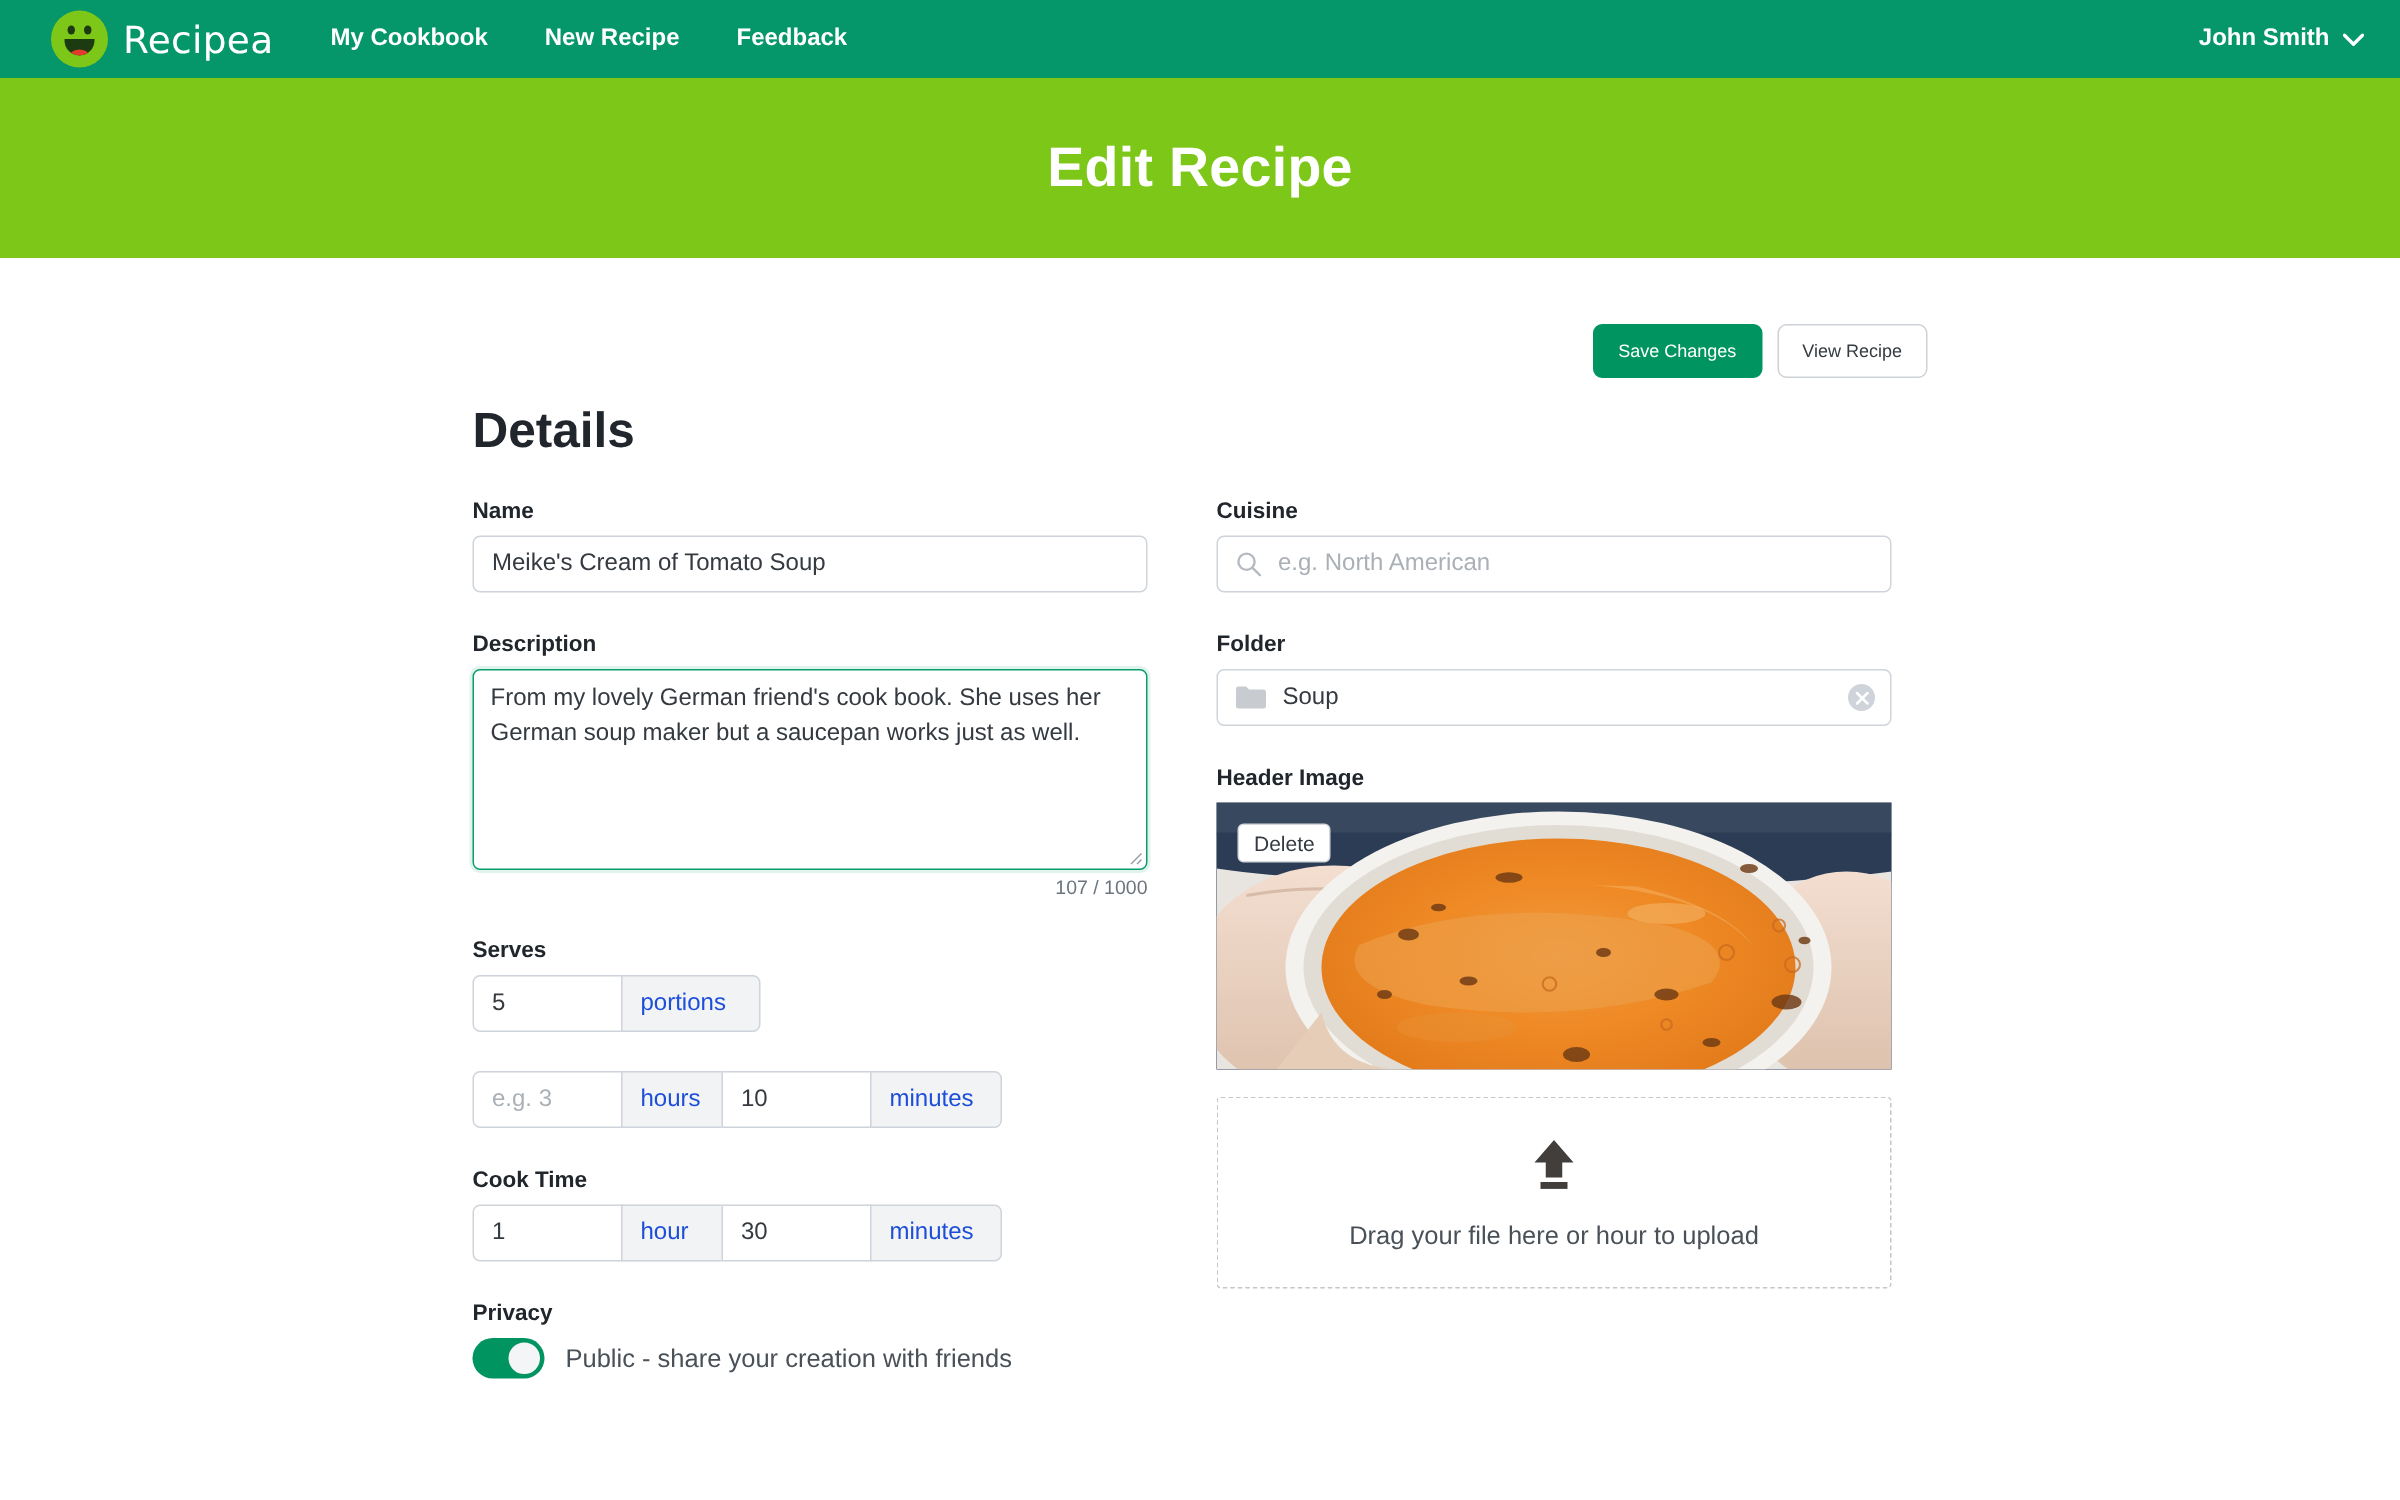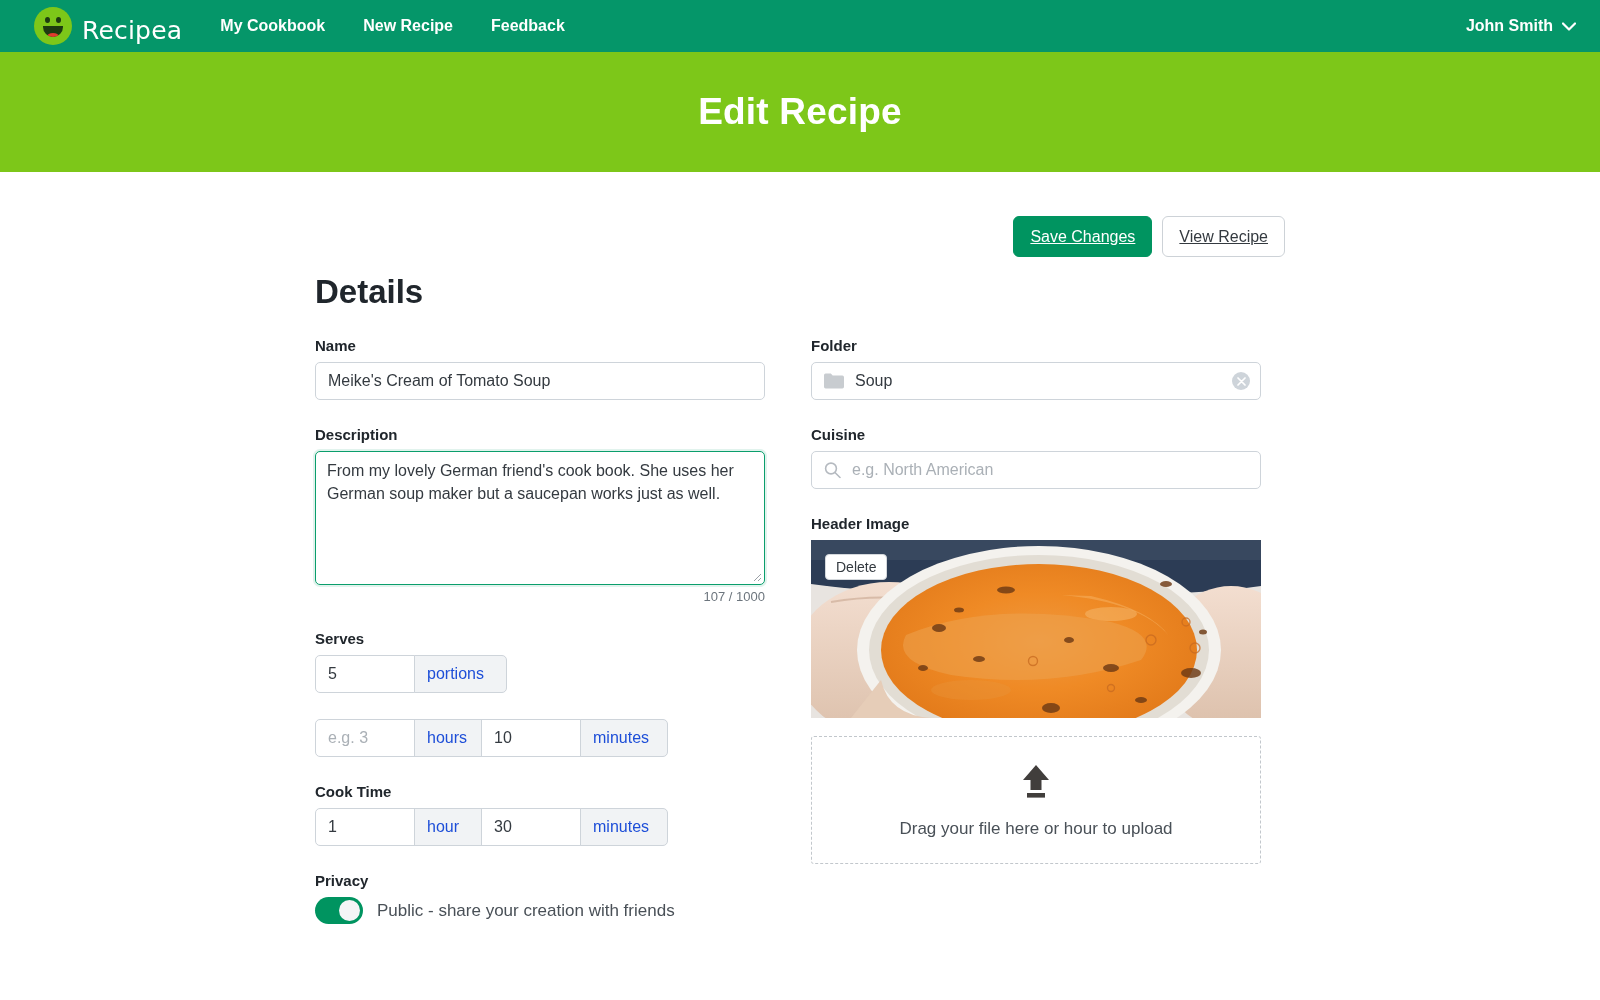--- a/index.html
+++ b/index.html
@@ -14,21 +14,21 @@
 
   
   .navbar {
     height: 52px;
     background: #059669;
     display: flex;
     align-items: center;
     padding: 0 24px 0 34px;
     position: relative;
   }
-  .brand { display: flex; align-items: flex-end; gap: 10px; margin-right: 38px; }
+  .brand { display: flex; align-items: center; gap: 10px; margin-right: 38px; }
   .logo-circle {
     width: 38px; height: 38px; border-radius: 50%;
     background: #7DC719;
     position: relative; flex: none;
   }
   .logo-circle .eye {
     position: absolute; width: 5px; height: 6px; border-radius: 50%;
     background: #1d3b10; top: 10px;
   }
   .logo-circle .eye.l { left: 11px; }
@@ -81,26 +81,25 @@
     margin: 0 auto;
     position: relative;
     padding-top: 44px;
   }
   .actions {
     display: flex; justify-content: flex-end; gap: 10px;
     margin-bottom: 16px;
   }
   .btn {
     font-family: "Liberation Sans", sans-serif;
-    font-size: 16px;
+    font-size: 12px;
     border-radius: 6px;
     padding: 10px 16px;
     cursor: pointer;
     line-height: 1.2;
-    text-decoration: underline;
   }
   .btn-primary {
     background: #009460; color: #ffffff; border: 1px solid #009460;
   }
   .btn-secondary {
     background: #ffffff; color: #343a40; border: 1px solid #cdd2d7;
   }
 
   h2.section-title {
     margin: 6px 0 26px 0;
@@ -322,42 +321,42 @@
             </div>
             <span class="toggle-label">Public - share your creation with friends</span>
           </div>
         </div>
 
       </div>
 
       <div class="col-right">
 
         <div class="field">
+          <label class="field-label">Cuisine</label>
+          <div class="search-box">
+            <svg class="search-icon" width="17" height="17" viewBox="0 0 17 17">
+              <circle cx="7" cy="7" r="5.4" stroke="#b5bac0" stroke-width="1.6" fill="none"></circle>
+              <path d="M11.2 11.2 L16 16" stroke="#b5bac0" stroke-width="1.6" stroke-linecap="round"></path>
+            </svg>
+            <input class="input" placeholder="e.g. North American" style="">
+          </div>
+        </div>
+
+        <div class="field">
           <label class="field-label">Folder</label>
           <div class="select-box">
             <svg class="folder-icon" width="20" height="16" viewBox="0 0 20 16">
               <path d="M0 2.2a1.6 1.6 0 0 1 1.6-1.6h5.2l1.9 2h9.7A1.6 1.6 0 0 1 20 4.2v9.6A1.6 1.6 0 0 1 18.4 15.4H1.6A1.6 1.6 0 0 1 0 13.8z" fill="#c8ccd0"></path>
             </svg>
             <span class="select-value">Soup</span>
             <span class="clear-btn">
               <svg width="9" height="9" viewBox="0 0 9 9">
                 <path d="M1 1 L8 8 M8 1 L1 8" stroke="#ffffff" stroke-width="1.7" stroke-linecap="round"></path>
               </svg>
             </span>
-          </div>
-        </div>
-
-        <div class="field">
-          <label class="field-label">Cuisine</label>
-          <div class="search-box">
-            <svg class="search-icon" width="17" height="17" viewBox="0 0 17 17">
-              <circle cx="7" cy="7" r="5.4" stroke="#b5bac0" stroke-width="1.6" fill="none"></circle>
-              <path d="M11.2 11.2 L16 16" stroke="#b5bac0" stroke-width="1.6" stroke-linecap="round"></path>
-            </svg>
-            <input class="input" placeholder="e.g. North American" style="">
           </div>
         </div>
 
         <div class="field">
           <label class="field-label">Header Image</label>
 
           <div class="img-wrap">
             <svg class="photo" viewBox="0 0 450 178" preserveAspectRatio="none">
               <defs>
                 <radialGradient id="soupg" cx="50%" cy="45%" r="62%">

